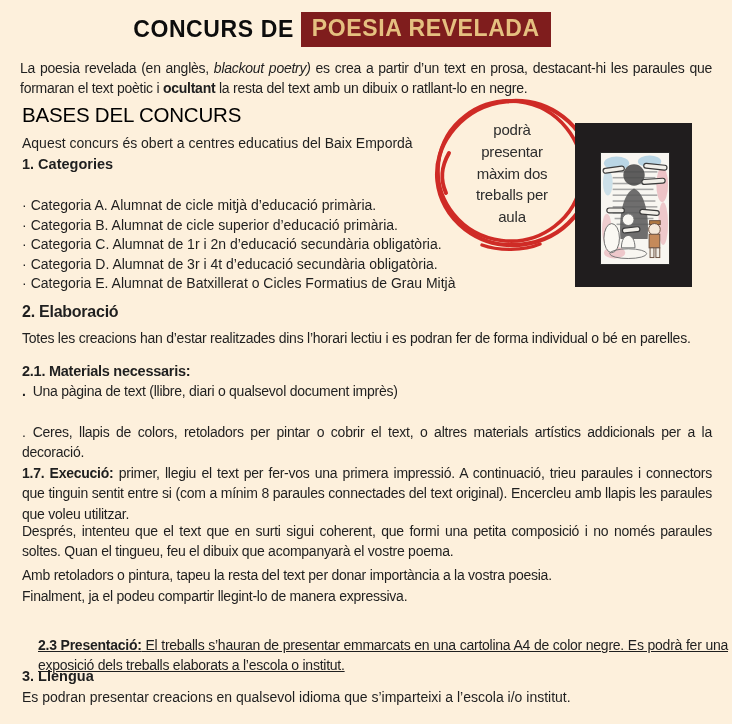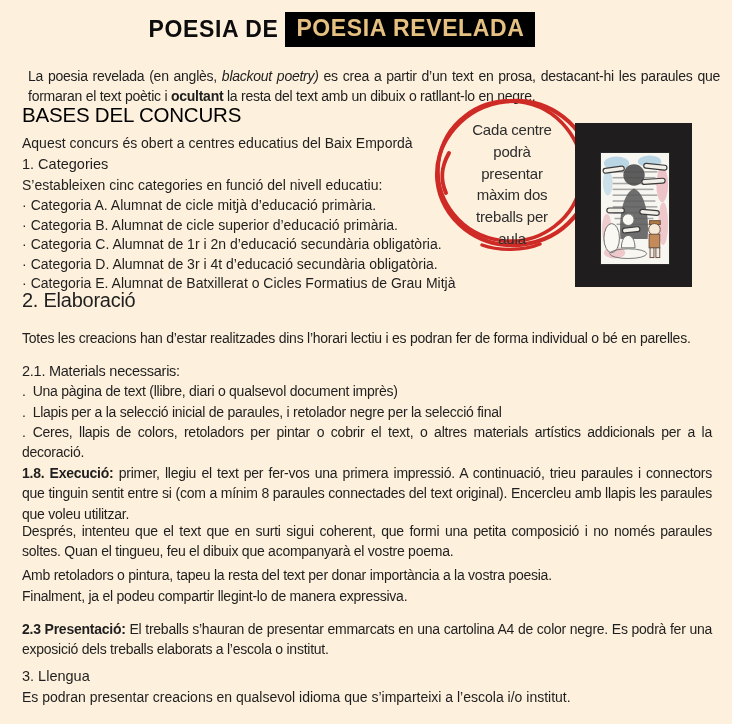--- a/index.html
+++ b/index.html
@@ -4,28 +4,28 @@
 <style>
   html,body{margin:0;padding:0;}
   .page{
     position:relative;width:732px;height:724px;background:#fdf0dc;
     font-family:"Liberation Sans",sans-serif;color:#1f1f1f;overflow:hidden;
   }
   
   .title-row{position:absolute;top:12px;left:0;width:100%;display:flex;
     justify-content:center;align-items:center;transform:translateX(-24px);}
   .title-prefix{font-weight:700;font-size:23px;letter-spacing:.6px;color:#0d0d0d;margin-right:7px;}
-  .title-box{background:#000000;color:#e5c080;font-weight:700;font-size:23px;
+  .title-box{background:#7f1d1d;color:#e5c080;font-weight:700;font-size:23px;
     letter-spacing:.6px;padding:3px 11px 5px;}
   
   .abs{position:absolute;left:22px;width:690px;}
   .body-t{font-size:14px;line-height:20.4px;letter-spacing:-.25px;}
   .wide-t{font-size:14px;line-height:19px;}
   .just{text-align:justify;}
-  .bold{font-weight:400;}
+  .bold{font-weight:700;}
   .intro{left:20px;width:692px;}
   .bases-h{font-size:20.5px;font-weight:400;color:#000000;letter-spacing:-.2px;}
   .cat-list div{line-height:19.6px;}
   .bullet{margin-right:4px;}
   .dot-b{margin-right:7px;}
   
   .stamp{position:absolute;left:428px;top:95px;width:168px;height:158px;}
   .stamp svg{position:absolute;left:0;top:0;}
   .stamp-text{position:absolute;left:0;top:24px;width:168px;text-align:center;
     font-size:15px;line-height:21.8px;color:#2d2d2d;letter-spacing:-.2px;}
@@ -34,48 +34,46 @@
   .artwork .inner{position:absolute;left:25px;top:29px;width:68px;height:111px;
     background:#f8f6f1;border:1px solid #2a2a2a;}
   .artwork svg{display:block;width:100%;height:100%;}
 </style>
 </head>
 <body>
 
 <div class="page">
 
   <div class="title-row">
-    <span class="title-prefix">POESIA DE</span>
+    <span class="title-prefix">CONCURS DE</span>
     <span class="title-box">POESIA REVELADA</span>
   </div>
 
-  <p class="abs intro body-t just" style="top:58px;margin:8px;"><span>La poesia revelada (en anglès, </span><i>blackout poetry)</i><span> es crea a partir d’un text en prosa, destacant-hi les paraules que formaran el text poètic i </span><b>ocultant</b><span> la resta del text amb un dibuix o ratllant-lo en negre.</span></p>
+  <p class="abs intro body-t just" style="top:58px;margin:0;"><span>La poesia revelada (en anglès, </span><i>blackout poetry)</i><span> es crea a partir d’un text en prosa, destacant-hi les paraules que formaran el text poètic i </span><b>ocultant</b><span> la resta del text amb un dibuix o ratllant-lo en negre.</span></p>
 
   <div class="abs bases-h" style="top:103px;">BASES DEL CONCURS</div>
   <div class="abs wide-t" style="top:134px;">Aquest concurs és obert a centres educatius del Baix Empordà</div>
   <div class="abs wide-t bold" style="top:155px;font-size:14.5px;">1. Categories</div>
-  <div class="abs wide-t" style="top:176px;">S’estableixen cinc categories en funció del nivell educatiu:</div>
 
   <div class="abs wide-t cat-list" style="top:196px;width:560px;">
     <div><span class="bullet">·</span><span>Categoria A. Alumnat de cicle mitjà d’educació primària.</span></div>
     <div><span class="bullet">·</span><span>Categoria B. Alumnat de cicle superior d’educació primària.</span></div>
     <div><span class="bullet">·</span><span>Categoria C. Alumnat de 1r i 2n d’educació secundària obligatòria.</span></div>
     <div><span class="bullet">·</span><span>Categoria D. Alumnat de 3r i 4t d’educació secundària obligatòria.</span></div>
     <div><span class="bullet">·</span><span>Categoria E. Alumnat de Batxillerat o Cicles Formatius de Grau Mitjà</span></div>
   </div>
 
   <div class="stamp">
     <svg width="168" height="158" viewBox="0 0 168 158">
       <ellipse cx="86" cy="78" rx="77" ry="72" fill="none" stroke="#cf2b26" stroke-width="4.2" transform="rotate(-6 86 78)"></ellipse>
       <ellipse cx="82" cy="76" rx="72" ry="70" fill="none" stroke="#cf2b26" stroke-width="3.6" transform="rotate(7 82 76)"></ellipse>
       <path d="M18,98 C12,84 13,72 21,58" fill="none" stroke="#cf2b26" stroke-width="4" stroke-linecap="round"></path>
       <path d="M54,150 C70,156 96,156 112,149" fill="none" stroke="#cf2b26" stroke-width="3.4" stroke-linecap="round"></path>
     </svg>
     <div class="stamp-text">
-      <div>Cada centre</div>
       <div>podrà</div>
       <div>presentar</div>
       <div>màxim dos</div>
       <div>treballs per</div>
       <div>aula</div>
     </div>
   </div>
 
   <div class="artwork">
     <div class="inner">
@@ -119,31 +117,30 @@
           <circle cx="55" cy="78" r="6" fill="#f5e9da"></circle>
           <rect x="49.5" y="83" width="11" height="14" fill="#c58a5a"></rect>
           <rect x="50.5" y="97" width="4" height="10" fill="#f0ece4"></rect>
           <rect x="56.5" y="97" width="4" height="10" fill="#f0ece4"></rect>
         </g>
         <ellipse cx="28" cy="103" rx="19" ry="5" fill="none" stroke="#777" stroke-width="1"></ellipse>
       </svg>
     </div>
   </div>
 
-  <div class="abs body-t bold" style="top:290px;font-size:20px;">2. Elaboració</div>
+  <div class="abs body-t bold" style="top:302px;font-size:16px;">2. Elaboració</div>
   <p class="abs body-t just" style="top:328px;margin:0;">Totes les creacions han d’estar realitzades dins l’horari lectiu i es podran fer de forma individual o bé en parelles.</p>
   <div class="abs body-t bold" style="top:361px;font-size:14.5px;">2.1. Materials necessaris:</div>
 
   <div class="abs body-t" style="top:381px;"><span class="dot-b bold">.</span><span>Una pàgina de text (llibre, diari o qualsevol document imprès)</span></div>
-  <div class="abs body-t" style="top:402px;"><span class="dot-b">.</span><span>Llapis per a la selecció inicial de paraules, i retolador negre per la selecció final</span></div>
   <p class="abs body-t just" style="top:422px;margin:0;"><span class="dot-b">.</span><span>Ceres, llapis de colors, retoladors per pintar o cobrir el text, o altres materials artístics addicionals per a la decoració.</span></p>
 
-  <p class="abs body-t just" style="top:463px;margin:0;"><b>1.8. Execució:</b><span> primer, llegiu el text per fer-vos una primera impressió. A continuació, trieu paraules i connectors que tinguin sentit entre si (com a mínim 8 paraules connectades del text original). Encercleu amb llapis les paraules que voleu utilitzar.</span></p>
+  <p class="abs body-t just" style="top:463px;margin:0;"><b>1.7. Execució:</b><span> primer, llegiu el text per fer-vos una primera impressió. A continuació, trieu paraules i connectors que tinguin sentit entre si (com a mínim 8 paraules connectades del text original). Encercleu amb llapis les paraules que voleu utilitzar.</span></p>
   <p class="abs body-t just" style="top:521px;margin:0;">Després, intenteu que el text que en surti sigui coherent, que formi una petita composició i no només paraules soltes. Quan el tingueu, feu el dibuix que acompanyarà el vostre poema.</p>
   <div class="abs body-t" style="top:586px;">Finalment, ja el podeu compartir llegint-lo de manera expressiva.</div>
   <div class="abs body-t" style="top:565px;">Amb retoladors o pintura, tapeu la resta del text per donar importància a la vostra poesia.</div>
 
-  <p class="abs body-t just" style="top:619px;margin:0;"><b>2.3 Presentació:</b><span> El treballs s’hauran de presentar emmarcats en una cartolina A4 de color negre. Es podrà fer una exposició dels treballs elaborats a l’escola o institut.</span></p>
+  <p class="abs body-t just" style="top:619px;margin:16px;text-decoration:underline;"><b>2.3 Presentació:</b><span> El treballs s’hauran de presentar emmarcats en una cartolina A4 de color negre. Es podrà fer una exposició dels treballs elaborats a l’escola o institut.</span></p>
 
   <div class="abs wide-t bold" style="top:667px;font-size:14.5px;">3. Llengua</div>
   <div class="abs wide-t" style="top:688px;">Es podran presentar creacions en qualsevol idioma que s’imparteixi a l’escola i/o institut.</div>
 
 </div>
 
 </body></html>

